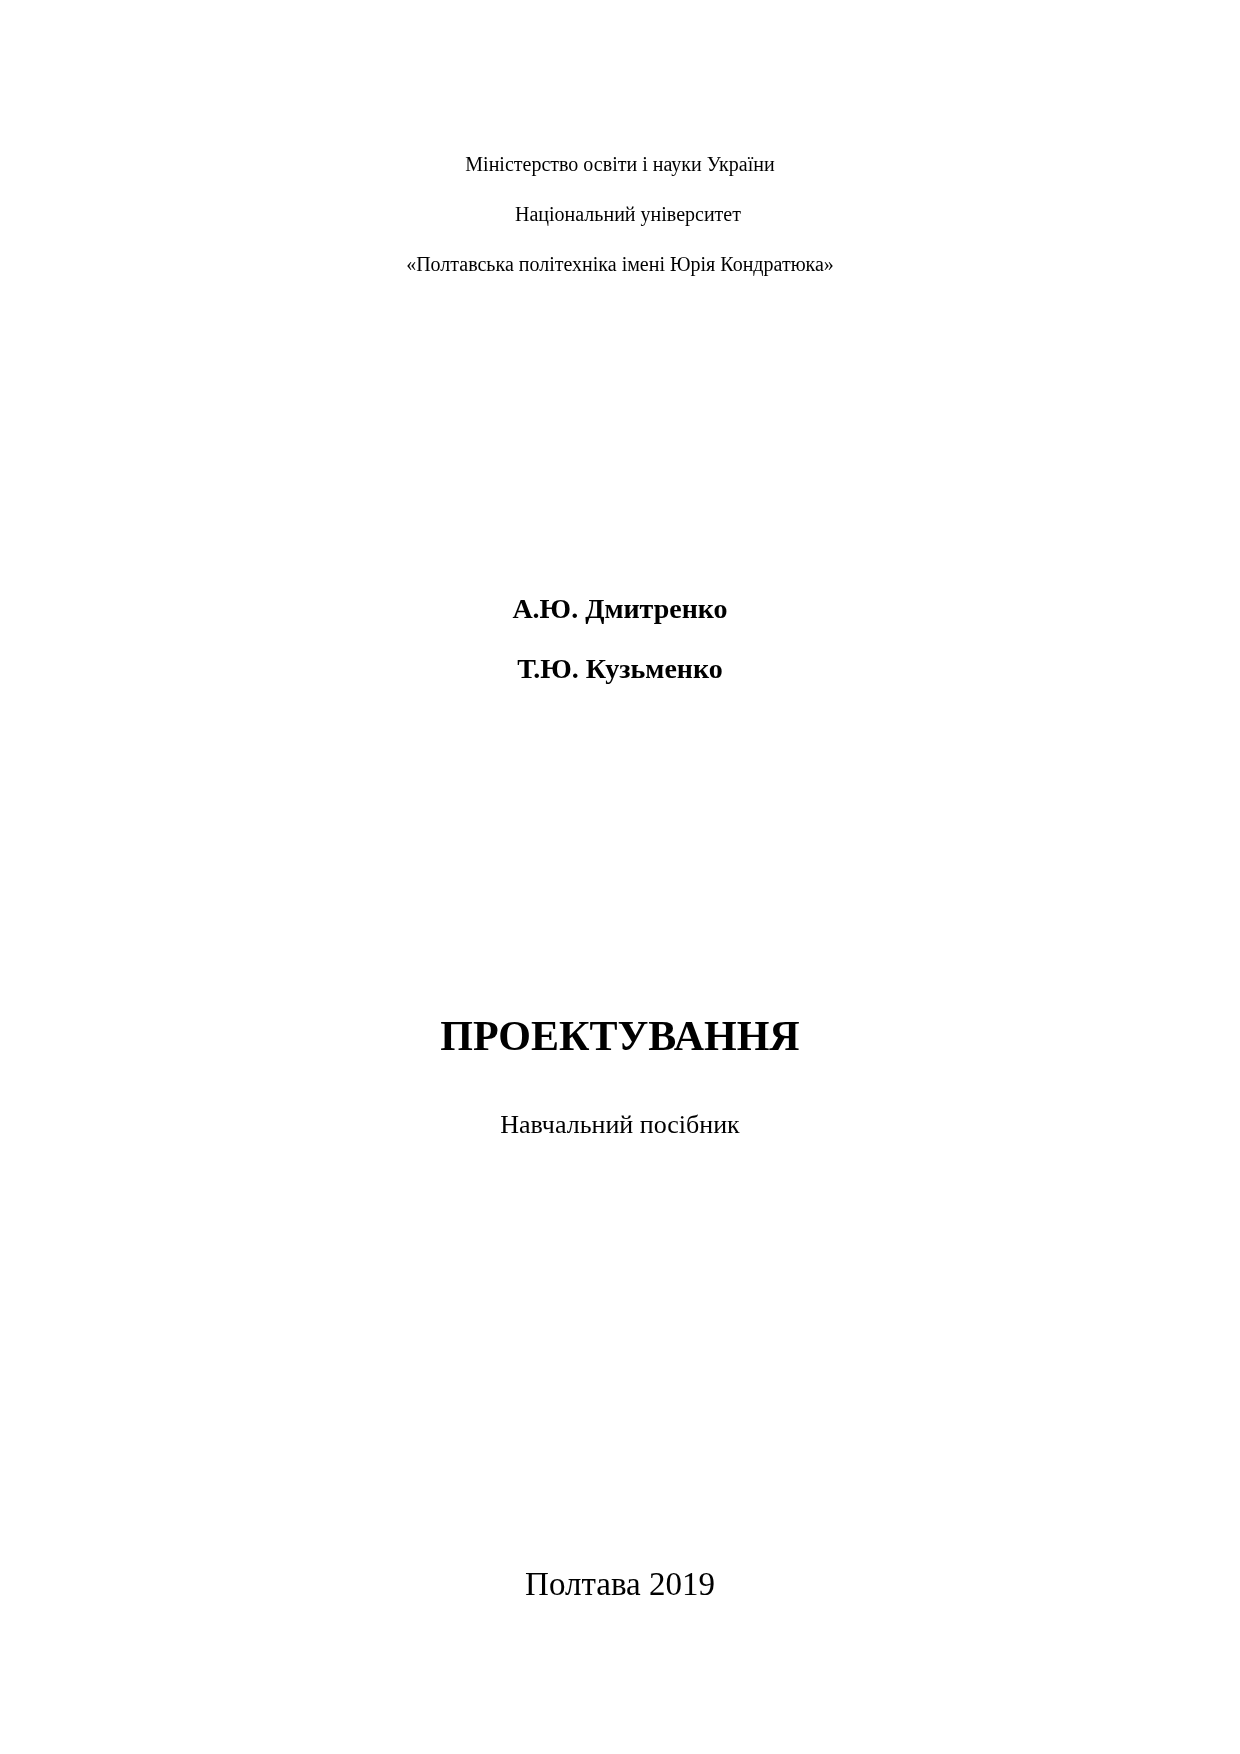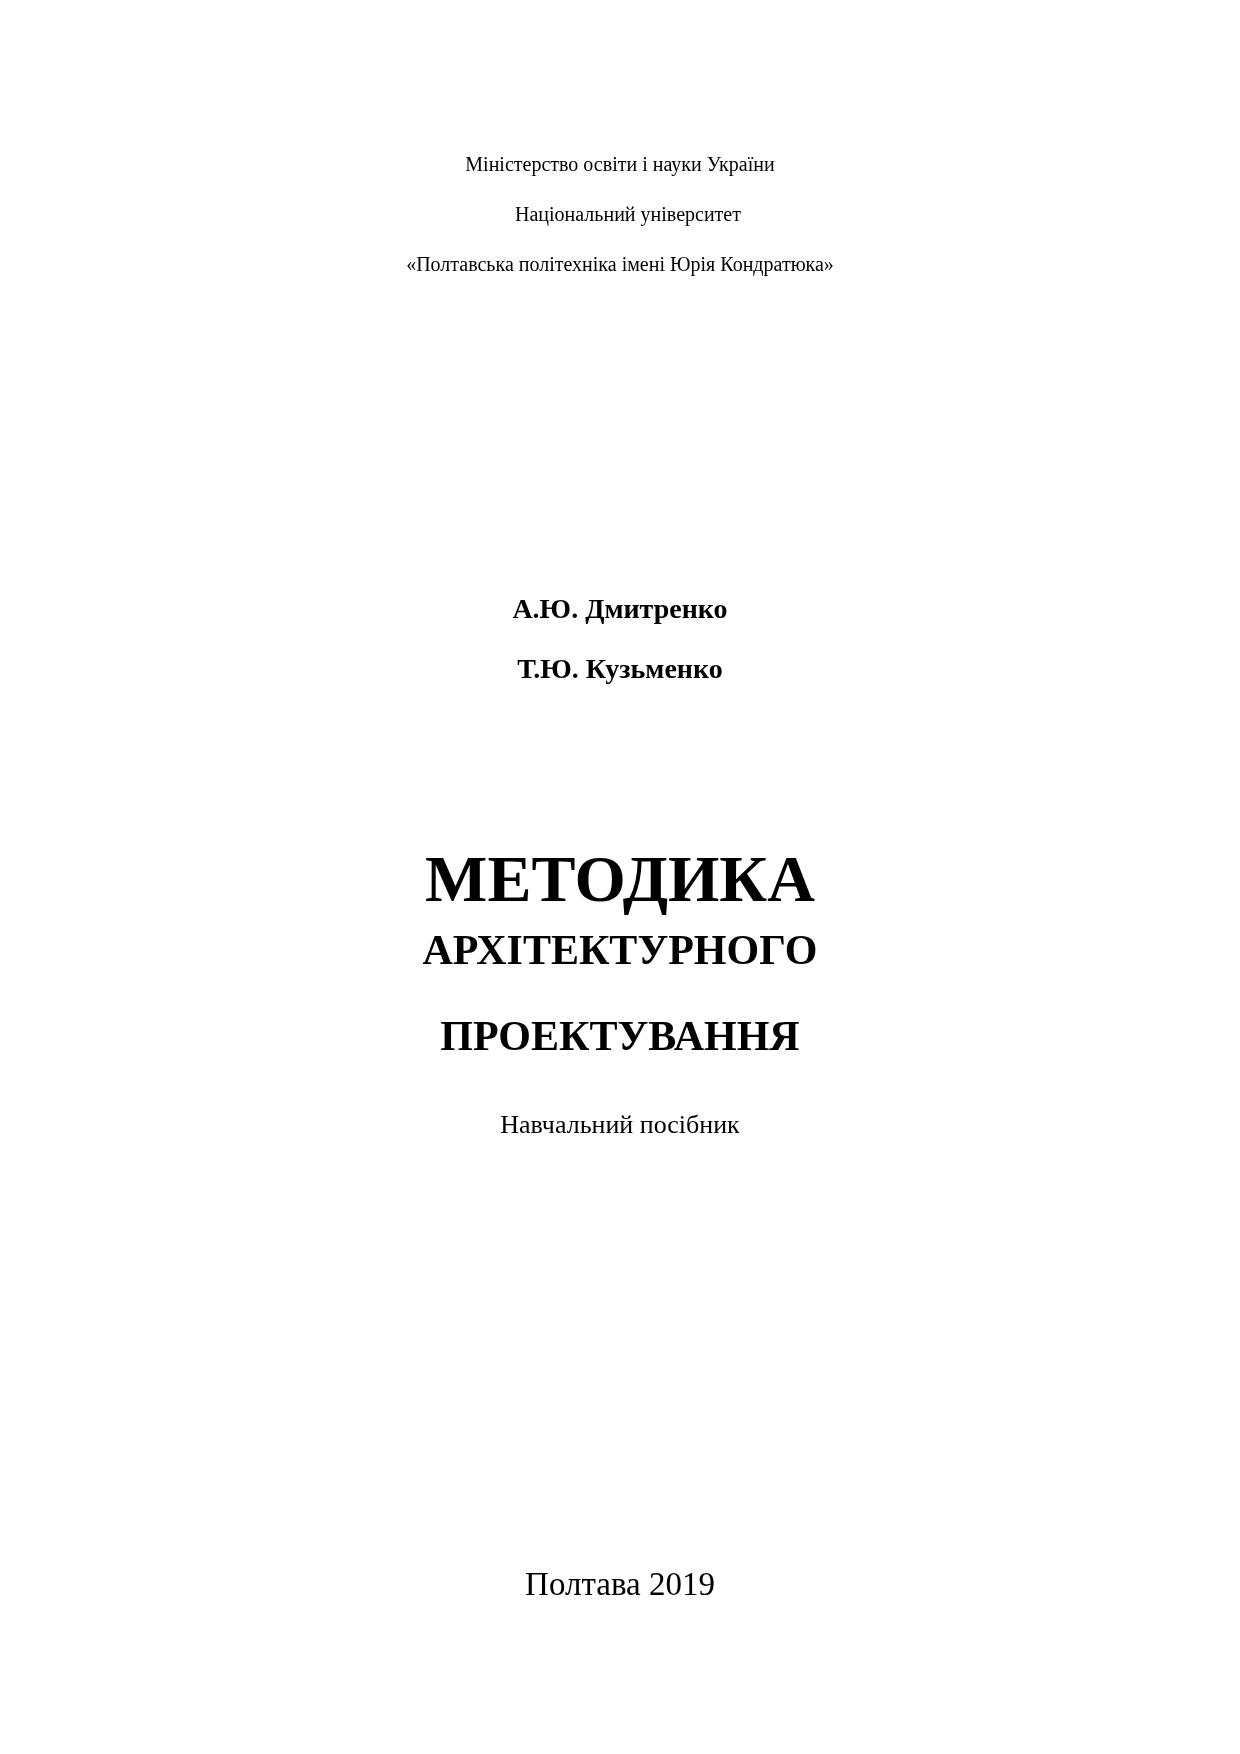--- a/index.html
+++ b/index.html
@@ -75,21 +75,19 @@
 
 <div class="page">
 
   <div class="line header-line hl-1">Міністерство освіти і науки України</div>
   <div class="line header-line hl-2">Національний університет</div>
   <div class="line header-line hl-3">«Полтавська політехніка імені Юрія Кондратюка»</div>
 
   <div class="line author author-1">А.Ю. Дмитренко</div>
   <div class="line author author-2">Т.Ю. Кузьменко</div>
 
-  <div class="line title-main">МЕТОДИКА</div>
-  <div class="line title-sub ts-1">АРХІТЕКТУРНОГО</div>
   <div class="line title-sub ts-2">ПРОЕКТУВАННЯ</div>
 
   <div class="line doc-type">Навчальний посібник</div>
 
   <div class="line place-year">Полтава 2019</div>
 
 </div>
 
 </body></html>

